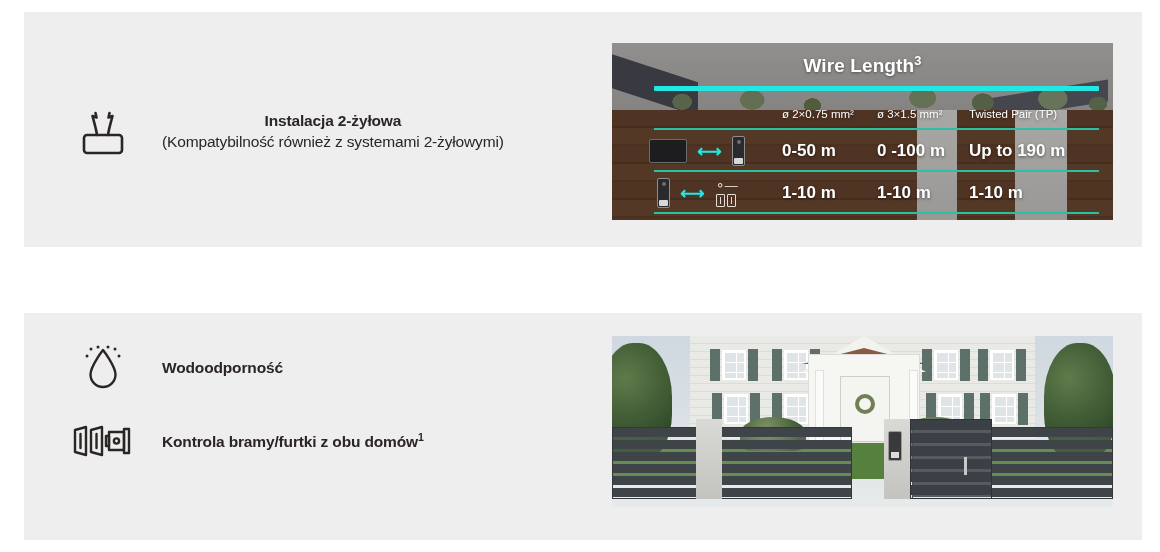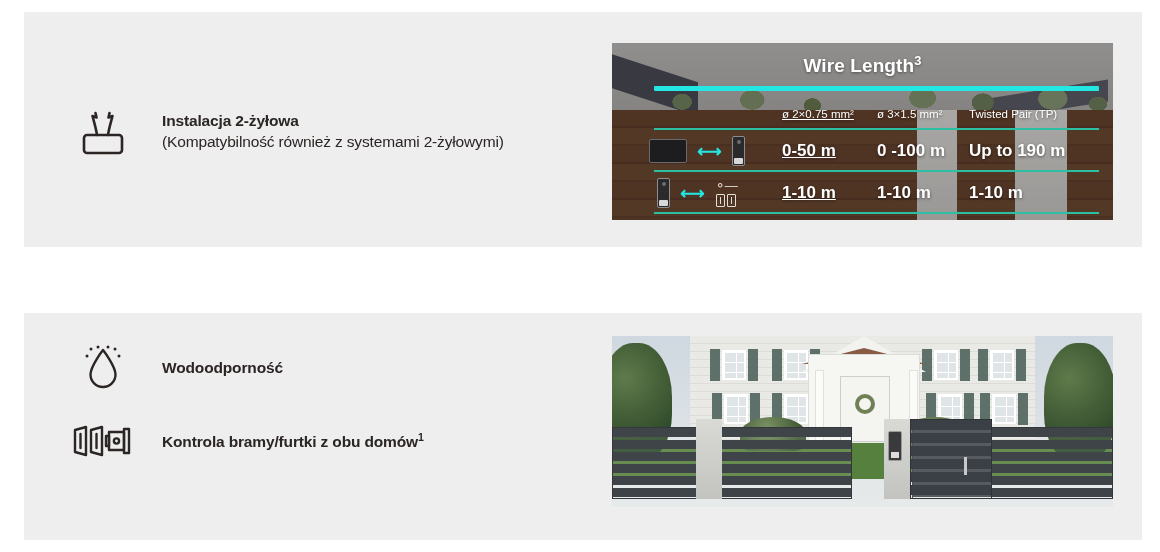--- a/index.html
+++ b/index.html
@@ -36,21 +36,21 @@
   .feature .ftext {
     margin-left: 28px;
     color: #2b2524;
     font-size: 15.5px;
     line-height: 21px;
     white-space: nowrap;
   }
   .ftext .l1 { font-weight: 700; display:block; letter-spacing:-0.15px;}
   .ftext .l2 { font-weight: 400; display:block; letter-spacing:-0.15px;}
 
-  #feat-2wire  { left: 72px; top: 100px; }
+  #feat-2wire  { left: 72px; top: 100px; text-align: center; }
   #feat-water  { left: 72px; top: 336px; }
   #feat-gate   { left: 72px; top: 410px; align-items: center; }
 
   sup { font-size: 0.68em; vertical-align: super; line-height:0; }
 
   
   #wire-figure {
     position: absolute;
     left: 612px; top: 43px;
     width: 501px; height: 177px;
@@ -119,21 +119,21 @@
   #wl-r1   { top:90px; height:36px; }
   #wl-r2   { top:132px; height:36px; }
 
   .wl-iconcell { width:170px; flex:0 0 170px; display:flex; align-items:center; justify-content:center; gap:10px; }
   .wl-cell {
     flex: 0 0 auto;
     font-size:17px; font-weight:700;
     text-shadow: 0 1px 3px rgba(0,0,0,.5);
     white-space:nowrap;
   }
-  .c1 { width:95px;text-decoration:underline; }
+  .c1 { width:95px; }
   .c2 { width:92px; }
   .c3 { width:130px; }
   #wl-head .wl-cell { font-weight:400; font-size:11.5px; }
 
   
   .dev-monitor {
     width:38px; height:24px; background:#1d1d1f;
     border:1.5px solid #6a6a6c; border-radius:2px;
   }
   .dev-station {

